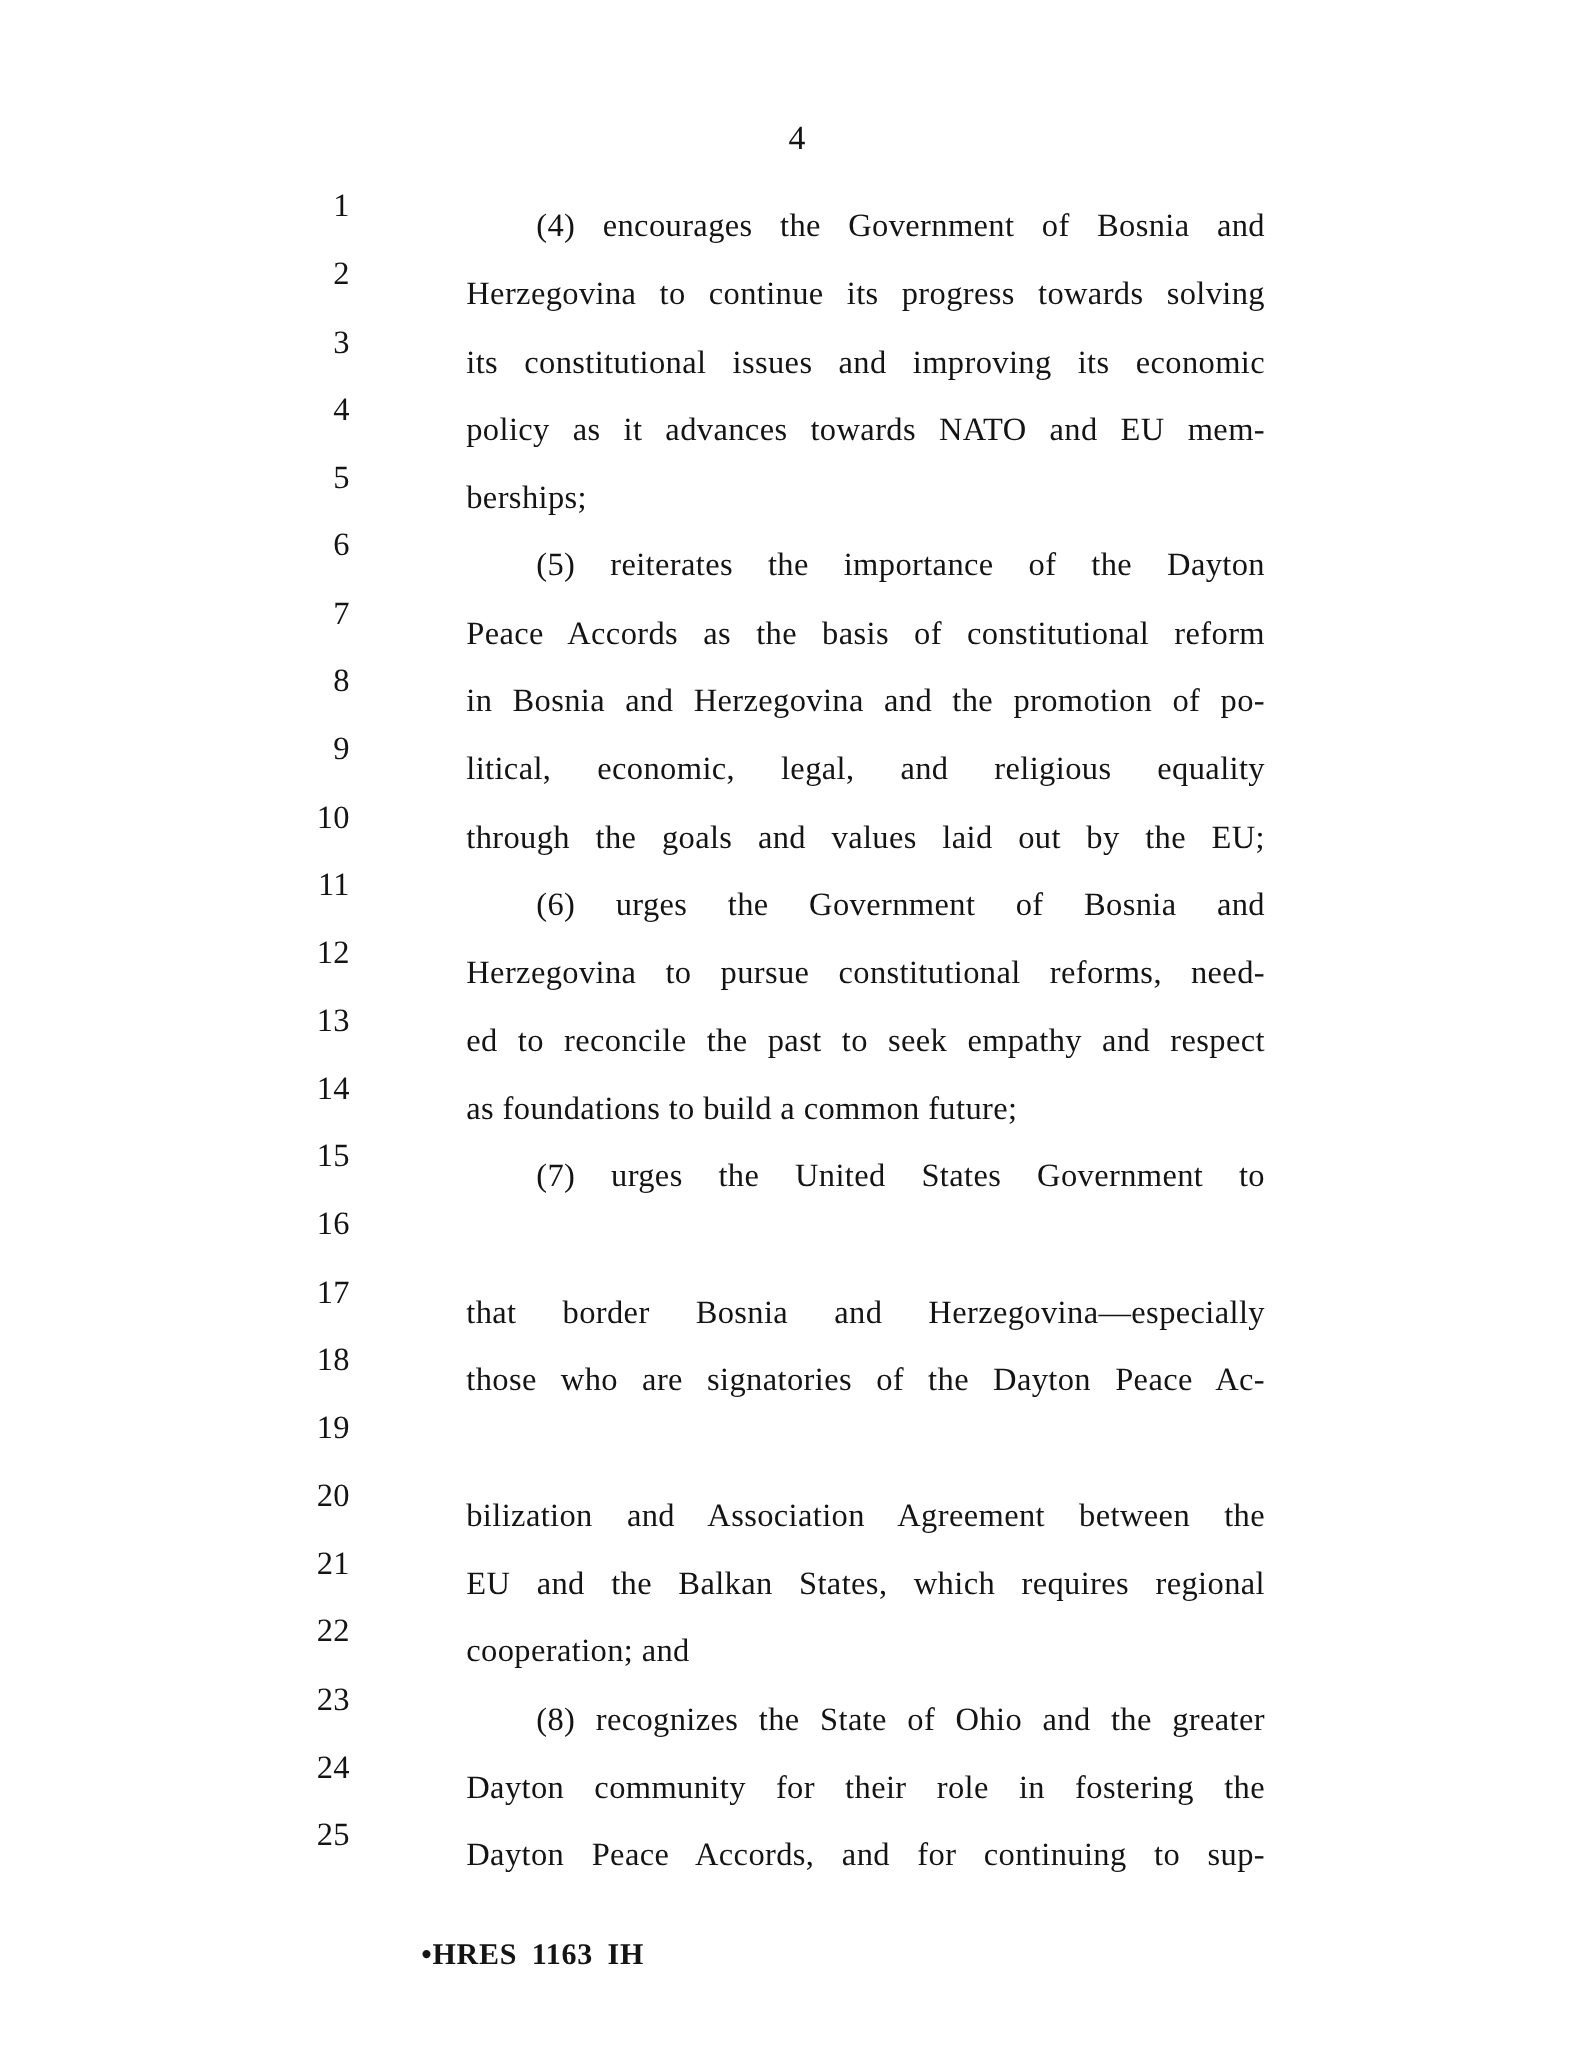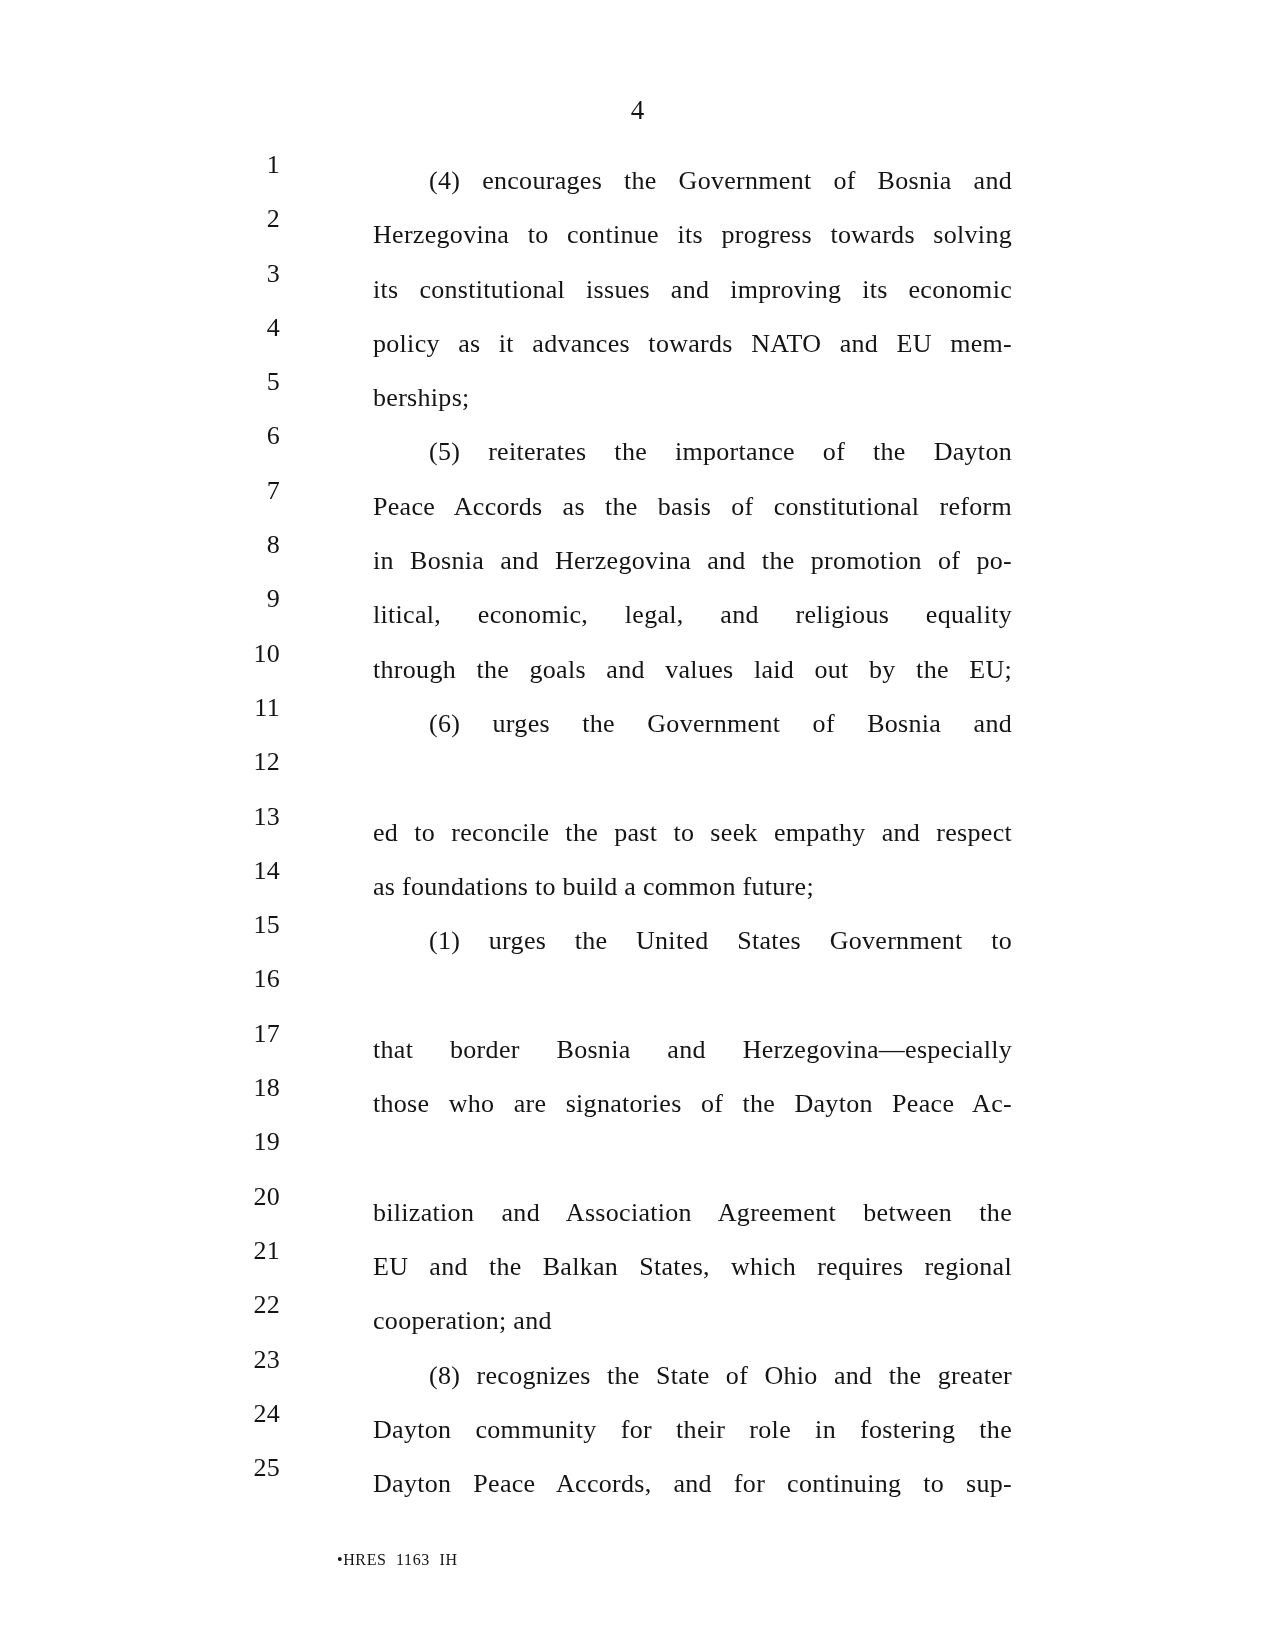--- a/index.html
+++ b/index.html
@@ -62,22 +62,22 @@
     width: 583px;
   }
   .no-justify .line-text {
     text-align: left;
     text-align-last: left;
   }
   .footer {
     position: absolute;
     left: 337px;
     top: 1551px;
-    font-size: 16px;
-    font-weight: normal;
+    font-size: 24px;
+    font-weight: bold;
     letter-spacing: 0.6px;
     word-spacing: 5px;
     line-height: 1.1;
   }
 </style>
 </head>
 <body>
 
 <div class="page-number">4</div>
 
@@ -121,32 +121,33 @@
     <div class="line-row">
     <span class="line-num">10</span>
     <span class="line-text">through the goals and values laid out by the EU;</span>
   </div>
     <div class="line-row para-start">
     <span class="line-num">11</span>
     <span class="line-text">(6) urges the Government of Bosnia and</span>
   </div>
     <div class="line-row">
     <span class="line-num">12</span>
+    <span class="line-text">Herzegovina to pursue constitutional reforms, need-</span>
   </div>
     <div class="line-row">
     <span class="line-num">13</span>
     <span class="line-text">ed to reconcile the past to seek empathy and respect</span>
   </div>
     <div class="line-row no-justify">
     <span class="line-num">14</span>
     <span class="line-text">as foundations to build a common future;</span>
   </div>
     <div class="line-row para-start">
     <span class="line-num">15</span>
-    <span class="line-text">(1) urges the United States Government to</span>
+    <span class="line-text">(7) urges the United States Government to</span>
   </div>
     <div class="line-row">
     <span class="line-num">16</span>
   </div>
     <div class="line-row">
     <span class="line-num">17</span>
     <span class="line-text">that border Bosnia and Herzegovina—especially</span>
   </div>
     <div class="line-row">
     <span class="line-num">18</span>

